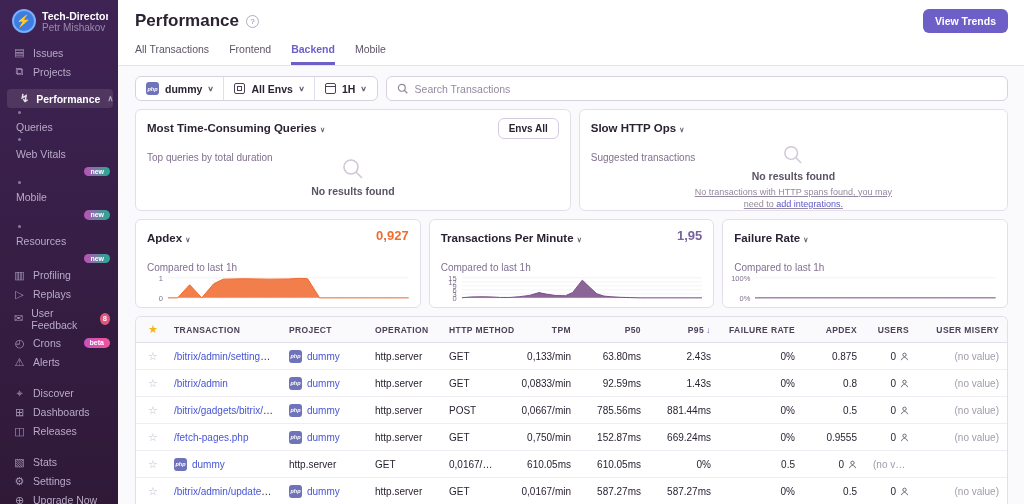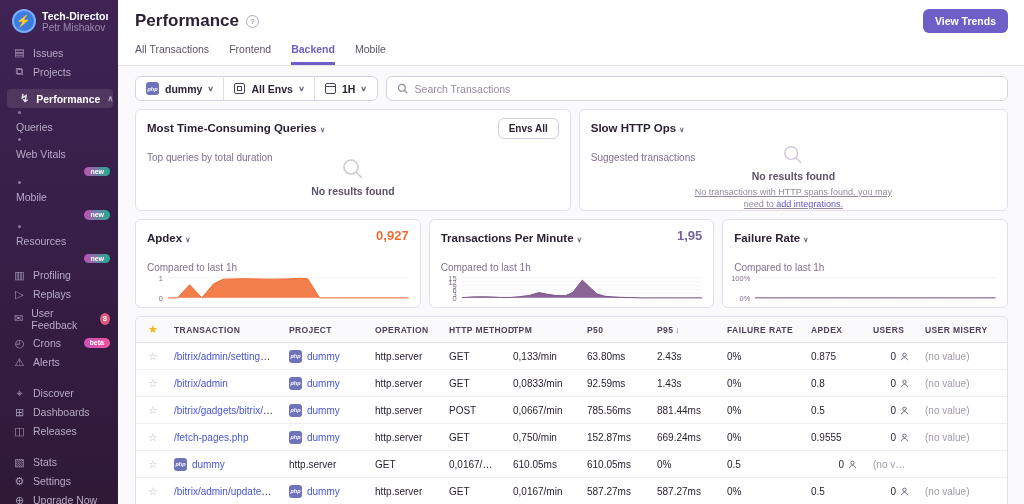--- a/index.html
+++ b/index.html
@@ -75,21 +75,21 @@
   .yticks { position:relative; width:18px; flex:0 0 18px; font-size:7.5px; color:#80708f; }
   .yticks span { position:absolute; right:2px; transform:translateY(-50%); white-space:nowrap; }
   .plot { flex:1; min-width:0; }
   .plot svg { width:100%; height:100%; display:block; }
 
   
   .table-card { margin-top:8px; background:#fff; border:1px solid #e4deec; border-radius:6px 6px 0 0; border-bottom:none; overflow:hidden; }
   .tgrid { display:grid; grid-template-columns:30px minmax(0,1fr) 86px 74px 64px 74px 70px 70px 84px 62px 52px 90px; align-items:center; }
   .thead { background:#faf9fc; border-bottom:1px solid #e4deec; }
   .th { font-size:8.5px; font-weight:bold; letter-spacing:.4px; color:#4d4158; text-transform:uppercase; padding:7px 8px; cursor:pointer; white-space:nowrap; }
-  .th.num, .td.num { }
+  .th.num, .td.num { text-align:right; }
   .trow { border-bottom:1px solid #f0ecf3; }
   .td { font-size:10px; color:#2b2233; padding:6.5px 8px; white-space:nowrap; overflow:hidden; text-overflow:ellipsis; }
   .td a { color:#4755d4; text-decoration:none; cursor:pointer; }
   .star-h { color:#f2b712; font-size:11px; padding:6px 0 6px 12px; }
   .star-c { color:#c6bcd1; font-size:11px; padding:5px 0 5px 12px; cursor:pointer; }
   .proj-cell { display:flex; align-items:center; gap:5px; }
   .users-cell { display:flex; align-items:center; justify-content:flex-end; gap:4px; }
   .novalue { color:#a39aab; }
   .sort-arrow { color:#6c5fc7; font-size:9px; margin-left:2px; }
 </style>

